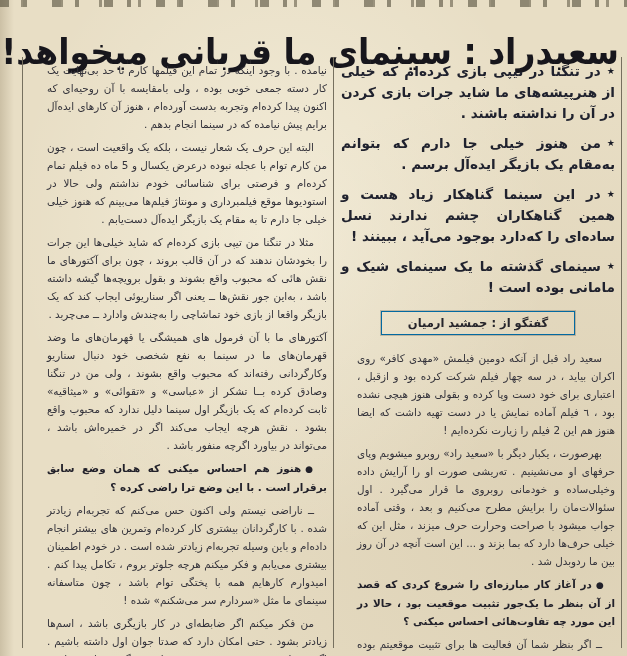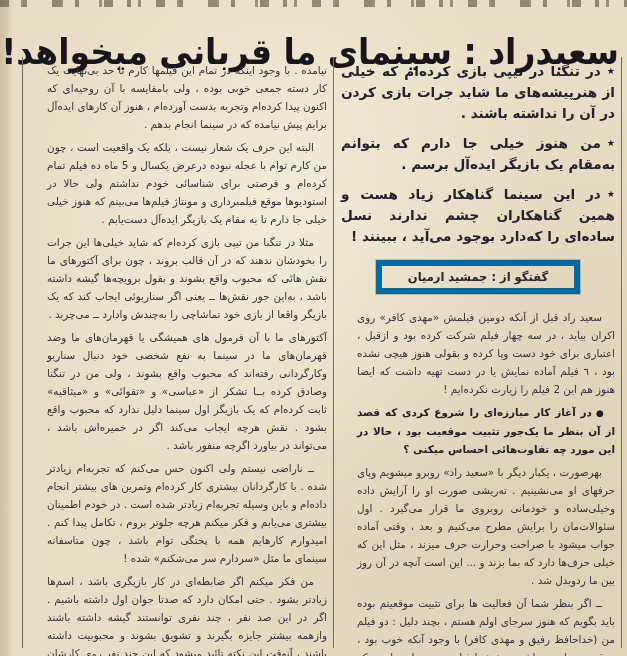--- a/index.html
+++ b/index.html
@@ -33,21 +33,21 @@
   .vrule.r3{left:22px;}
   .col{position:absolute;top:61px;direction:rtl;text-align:justify;}
   .col-quotes{left:341px;width:274px;}
   .col-body{left:31px;width:296px;}
   .pq{
     margin:0 0 9px 0;font-size:13.6px;line-height:21px;font-weight:bold;color:#20222e;
   }
   .star{font-size:15px;margin-inline-end:6px;color:#191b26;}
   .credit-box{
     width:fit-content;margin:13px auto 14px auto;padding:4px 26px;
-    border:6px solid #0369a1;box-shadow:0 0 0 1px rgba(60,58,52,.25);
+    border:1px solid #0369a1;box-shadow:0 0 0 1px rgba(60,58,52,.25);
     font-size:11.5px;font-weight:bold;color:#26252b;white-space:nowrap;
   }
   .body-p{margin:0 0 5px 16px;font-size:10.4px;line-height:18px;color:#33323a;}
   .body-p.indent{text-indent:13px;}
   .body-p.question{font-weight:bold;color:#22212a;text-indent:10px;}
   .q-bullet{margin-inline-end:4px;font-size:9px;}
   
   .scan-shade{position:absolute;top:0;bottom:0;left:0;width:14px;
     background:linear-gradient(90deg,rgba(120,104,72,.25),rgba(120,104,72,0));}
 </style>
@@ -61,31 +61,33 @@
   <h1 class="headline">سعیدراد : سینمای ما قربانی میخواهد!...</h1>
 
   <div class="vrule r1"></div>
   <div class="vrule r2"></div>
   <div class="vrule r3"></div>
 
   <div class="col col-quotes">
     <p class="pq"><span class="star">٭</span><span>در تنگنا در تیپی بازی کرده‌ام که خیلی از هنرپیشه‌های ما شاید جرات بازی کردن در آن را نداشته باشند .</span></p>
     <p class="pq"><span class="star">٭</span><span>من هنوز خیلی جا دارم که بتوانم به‌مقام یک بازیگر ایده‌آل برسم .</span></p>
     <p class="pq"><span class="star">٭</span><span>در این سینما گناهکار زیاد هست و همین گناهکاران چشم ندارند نسل ساده‌ای را که‌دارد بوجود می‌آید ، ببینند !</span></p>
+    <p class="pq"><span class="star">٭</span><span>سینمای گذشته ما یک سینمای شیک و مامانی بوده است !</span></p>
 
     <div class="credit-box">گفتگو از : جمشید ارمیان</div>
 
     <p class="body-p indent"><span>سعید راد قبل از آنکه دومین فیلمش «مهدی کافر» روی اکران بیاید ، در سه چهار فیلم شرکت کرده بود و ازقبل ، اعتباری برای خود دست وپا کرده و بقولی هنوز هیچی نشده بود ، ٦ فیلم آماده نمایش یا در دست تهیه داشت که ایضا هنوز هم این 2 فیلم را زیارت نکرده‌ایم !</span></p>
+    <p class="body-p indent"><span>بهرصورت ، یکبار دیگر با «سعید راد» روبرو میشویم وپای حرفهای او می‌نشینیم . ته‌ریشی صورت او را آرایش داده وخیلی‌ساده و خودمانی روبروی ما قرار می‌گیرد . اول سئوالات‌مان را برایش مطرح می‌کنیم و بعد ، وقتی آماده جواب میشود با صراحت وحرارت حرف میزند ، مثل این که خیلی حرف‌ها دارد که بما بزند و ... این است آنچه در آن روز بین ما ردوبدل شد .</span></p>
     <p class="body-p question"><span class="q-bullet">●</span><span>در آغاز کار مبارزه‌ای را شروع کردی که قصد از آن بنظر ما یک‌جور تثبیت موقعیت بود ، حالا در این مورد چه تفاوت‌هائی احساس میکنی ؟</span></p>
-    <p class="body-p indent"><span>بهرصورت ، یکبار دیگر با «سعید راد» روبرو میشویم وپای حرفهای او می‌نشینیم . ته‌ریشی صورت او را آرایش داده وخیلی‌ساده و خودمانی روبروی ما قرار می‌گیرد . اول سئوالات‌مان را برایش مطرح می‌کنیم و بعد ، وقتی آماده جواب میشود با صراحت وحرارت حرف میزند ، مثل این که خیلی حرف‌ها دارد که بما بزند و ... این است آنچه در آن روز بین ما ردوبدل شد .</span></p>
     <p class="body-p indent"><span>ــ اگر بنظر شما آن فعالیت ها برای تثبیت موقعیتم بوده باید بگویم که هنوز سرجای اولم هستم ، بچند دلیل : دو فیلم من (خداحافظ رفیق و مهدی کافر) با وجود آنکه خوب بود ، موقعیت تجارتی نداشت . شش‌تا فیلم بعدیم حاضر است که هنوز روی اکران</span></p>
   </div>
 
   <div class="col col-body">
     <p class="body-p"><span>نیامده . با وجود اینکه در تمام این فیلمها کارم تا حد بی‌نهایت یک کار دسته جمعی خوبی بوده ، ولی بامقایسه با آن روحیه‌ای که اکنون پیدا کرده‌ام وتجربه بدست آورده‌ام ، هنوز آن کارهای ایده‌آل برایم پیش نیامده که در سینما انجام بدهم .</span></p>
     <p class="body-p indent"><span>البته این حرف یک شعار نیست ، بلکه یک واقعیت است ، چون من کارم توام با عجله نبوده درعرض یکسال و 5 ماه ده فیلم تمام کرده‌ام و فرصتی برای شناسائی خودم نداشتم ولی حالا در استودیوها موقع فیلمبرداری و مونتاژ فیلم‌ها می‌بینم که هنوز خیلی خیلی جا دارم تا به مقام یک بازیگر ایده‌آل دست‌یابم .</span></p>
     <p class="body-p indent"><span>مثلا در تنگنا من تیپی بازی کرده‌ام که شاید خیلی‌ها این جرات را بخودشان ندهند که در آن قالب بروند ، چون برای آکتورهای ما نقش هائی که محبوب واقع بشوند و بقول برویچه‌ها گیشه داشته باشد ، به‌این جور نقش‌ها ــ یعنی اگر سناریوئی ایجاب کند که یک بازیگر واقعا از بازی خود تماشاچی را به‌چندش وادارد ــ می‌چربد .</span></p>
     <p class="body-p"><span>آکتورهای ما با آن فرمول های همیشگی یا قهرمان‌های ما وضد قهرمان‌های ما در سینما به نفع شخصی خود دنبال سناریو وکارگردانی رفته‌اند که محبوب واقع بشوند ، ولی من در تنگنا وصادق کرده بــا تشکر از «عباسی» و «تقوائی» و «میثاقیه» ثابت کرده‌ام که یک بازیگر اول سینما دلیل ندارد که محبوب واقع بشود . نقش هرچه ایجاب می‌کند اگر در خمیره‌اش باشد ، می‌تواند در بیاورد اگرچه منفور باشد .</span></p>
+    <p class="body-p question"><span class="q-bullet">●</span><span>هنوز هم احساس میکنی که همان وضع سابق برقرار است . با این وضع ترا راضی کرده ؟</span></p>
     <p class="body-p indent"><span>ــ ناراضی نیستم ولی اکنون حس می‌کنم که تجربه‌ام زیادتر شده . با کارگردانان بیشتری کار کرده‌ام وتمرین های بیشتر انجام داده‌ام و باین وسیله تجربه‌ام زیادتر شده است . در خودم اطمینان بیشتری می‌یابم و فکر میکنم هرچه جلوتر بروم ، تکامل پیدا کنم . امیدوارم کارهایم همه با پختگی توام باشد ، چون متاسفانه سینمای ما مثل «سردارم سر می‌شکنم» شده !</span></p>
     <p class="body-p indent"><span>من فکر میکنم اگر ضابطه‌ای در کار بازیگری باشد ، اسم‌ها زیادتر بشود . حتی امکان دارد که صدتا جوان اول داشته باشیم . اگر در این صد نفر ، چند نفری توانستند گیشه داشته باشند وازهمه بیشتر جایزه بگیرند و تشویق بشوند و محبوبیت داشته باشند ، آنوقت این نکته تائید میشود که این چند نفر روی کارشان زحمت کشیده و خود را بعنوان یک بازیگر نشان داده‌اند ، ولی وقتی این چهار پنج نفر ــ که اگر پیشکسوت‌های عزیز سینمای ما را هم داخل خودشان بدانند و قابل ــ برای بعدی‌ها راهگشا باشند ، آنوقت معیاری بدست خواهد آمد و زمانی که کار به‌این مرحله کشید دیگر مطبوعات ما هم به درج سوژه و خبرهائی مثل المپیک رفتن فلان هنرپیشه وعشق و ازدواج الکی نوستاره‌ها نمی‌پردازند !</span></p>
     <p class="body-p indent"><span>من متاسفانه از نظر خودم کسی نیستم که از ایده و هدف ومنطق خود بگذرم ، هرچند که دیگران بگویند غلط است .</span></p>
   </div>
 </div>
 
 </body></html>

